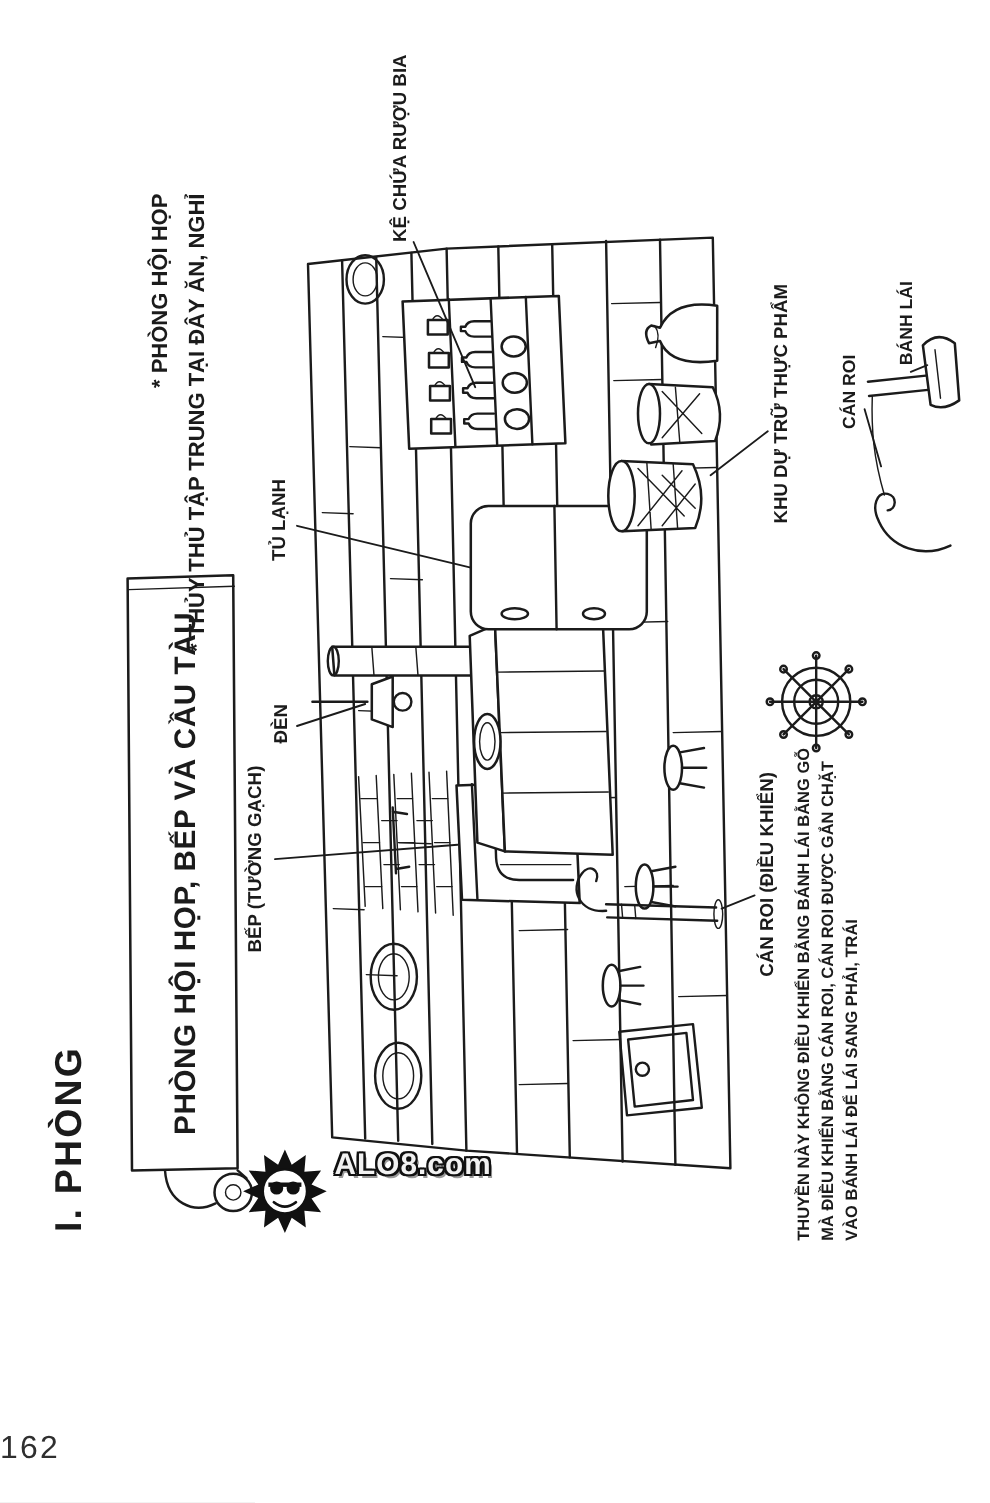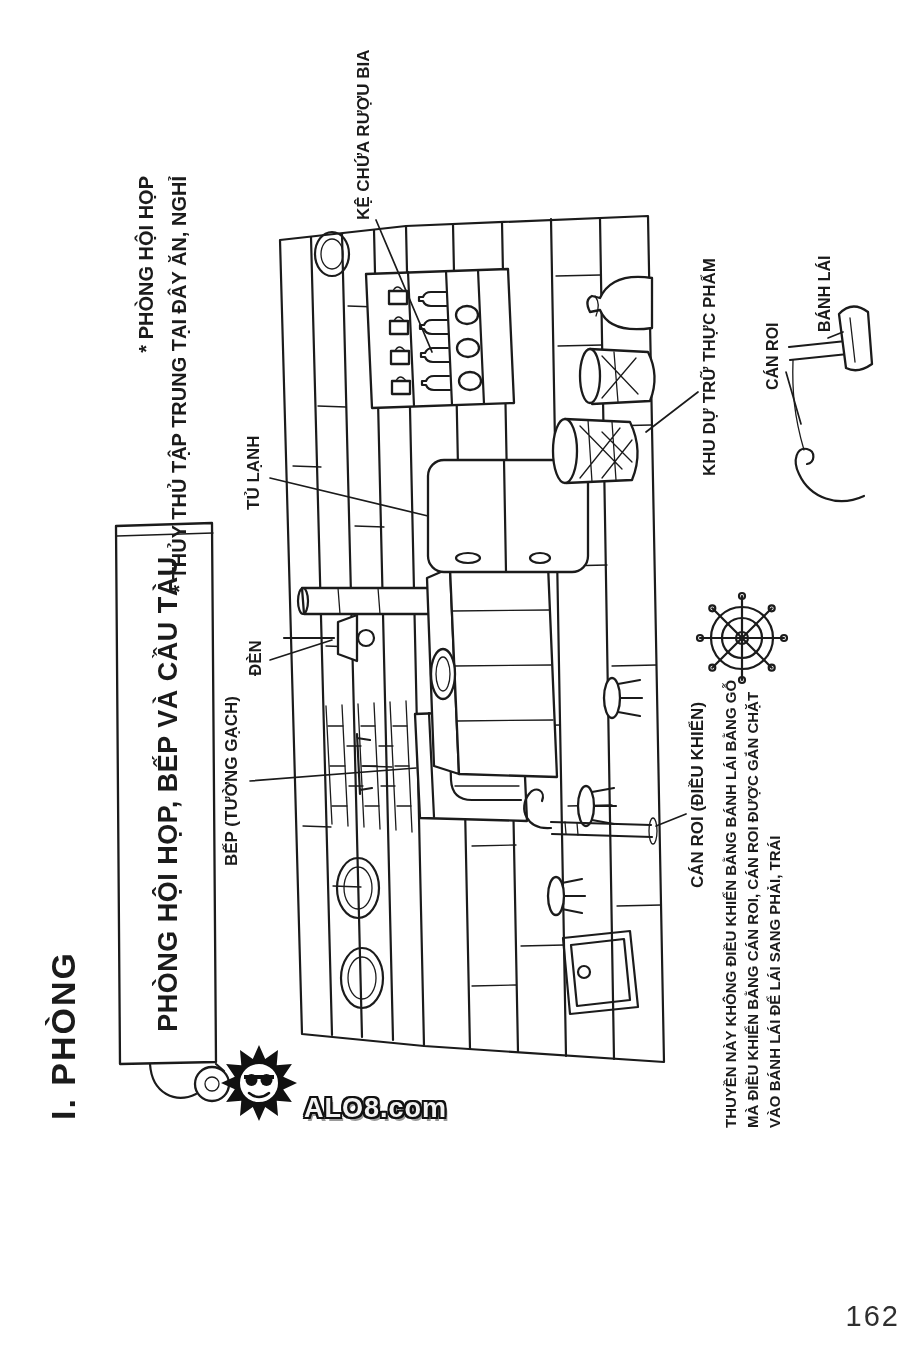--- a/index.html
+++ b/index.html
@@ -19,27 +19,27 @@
   .thin{fill:none;stroke:#1b1b1b;stroke-width:1.3;stroke-linecap:round;}
   .ld{fill:none;stroke:#1b1b1b;stroke-width:1.7;stroke-linecap:round;}
   .txt{position:absolute;z-index:2;font-weight:bold;white-space:nowrap;}
   .h1{left:246px;top:44px;font-size:34px;letter-spacing:2px;}
   .banner-text{left:312px;top:126px;width:520px;height:84px;display:flex;align-items:center;justify-content:center;font-size:27px;letter-spacing:.5px;white-space:nowrap;}
   .notes{left:690px;top:130px;width:500px;text-align:right;font-size:20px;line-height:33px;}
   .lab{font-size:17px;}
   .lab-sm{font-size:16px;}
   .caption{left:238px;top:720px;font-size:15px;line-height:22px;}
   
-  .watermark{position:absolute;left:220px;top:1044px;display:flex;align-items:flex-end;gap:6px;z-index:3;}
+  .watermark{position:absolute;left:220px;top:1044px;display:flex;align-items:flex-start;gap:6px;z-index:3;}
   .wm-texts{display:flex;flex-direction:column;line-height:1.05;}
   .wm-line{font-weight:bold;color:#f2f2f2;
     text-shadow:-2px -2px 0 #111,2px -2px 0 #111,-2px 2px 0 #111,2px 2px 0 #111,0 -2px 0 #111,0 2px 0 #111,-2px 0 0 #111,2px 0 0 #111,3px 4px 0 #9a9a9a;}
   .wm-1{font-size:27px;letter-spacing:1px;}
   .wm-2{font-size:30px;letter-spacing:1px;}
-  .pagenum{position:absolute;left:0;top:1300px;width:900px;text-align:right;font-size:29px;color:#2f2f2f;letter-spacing:2px;}
+  .pagenum{position:absolute;left:0;top:1300px;width:900px;text-align:left;font-size:29px;color:#2f2f2f;letter-spacing:2px;}
 </style>
 </head>
 <body>
 
 <div class="page">
 
   <div class="rot">
 
     <svg class="art" width="1366" height="900" viewBox="0 0 1366 900">
 

